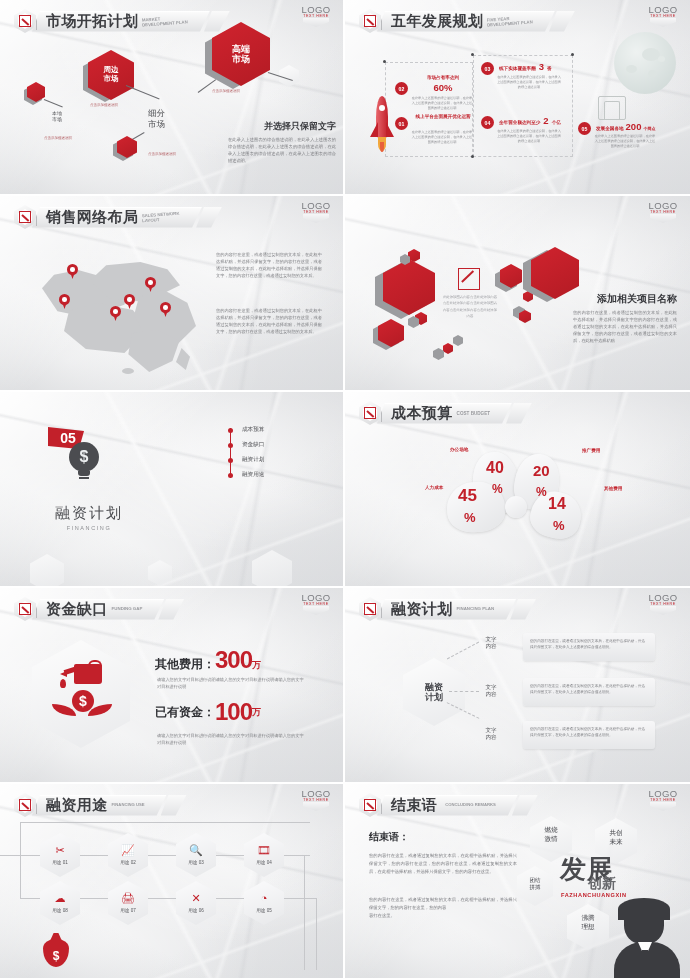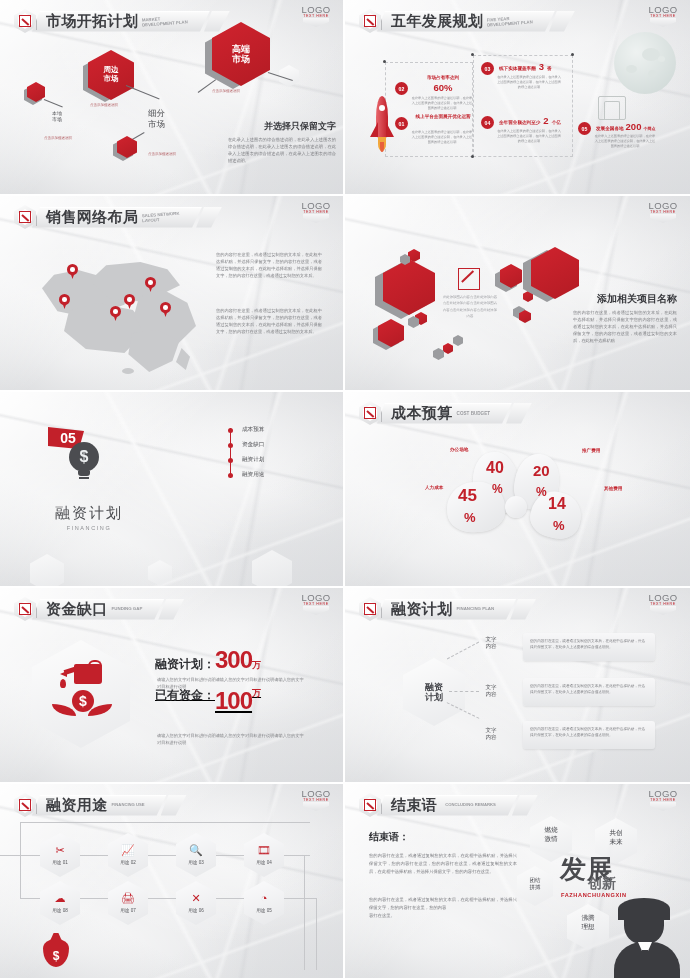--- a/index.html
+++ b/index.html
@@ -502,27 +502,27 @@
         <div style="position:absolute;left:36px;top:0px;width:14px;height:9px;border:2.4px solid #c2202a;border-bottom:none;border-radius:6px 6px 0 0;"></div>
         <div style="position:absolute;left:8px;top:19px;width:6px;height:9px;background:#c2202a;border-radius:50% 50% 50% 50%/60% 60% 40% 40%;"></div>
         <div style="position:absolute;left:20px;top:30px;width:22px;height:22px;border-radius:50%;background:#c2202a;"></div>
         <div style="position:absolute;left:20px;top:30px;width:22px;height:22px;color:#fff;font-size:14px;font-weight:bold;
              display:flex;align-items:center;justify-content:center;">$</div>
         <div style="position:absolute;left:0px;top:44px;width:24px;height:12px;background:#c2202a;border-radius:0 100% 0 100%;"></div>
         <div style="position:absolute;left:36px;top:44px;width:24px;height:12px;background:#c2202a;border-radius:100% 0 100% 0;"></div>
       </div>
 
       <div style="position:absolute;left:155px;top:58px;display:flex;align-items:baseline;">
-        <span class="bigcn">融资计划：</span>
+        <span class="bigcn">其他费用：</span>
         <span class="bignum">300</span>
         <span class="wan">万</span>
       </div>
       <div style="position:absolute;left:157px;top:88px;width:148px;font-size:4.2px;color:#7e7f83;line-height:1.75;">请输入您的文字对目标进行说明请输入您的文字对目标进行说明请输入您的文字对目标进行说明</div>
 
-      <div style="position:absolute;left:155px;top:99px;display:flex;align-items:flex-start;text-decoration:underline;">
+      <div style="position:absolute;left:155px;top:110px;display:flex;align-items:center;">
         <span class="bigcn">已有资金：</span>
         <span class="bignum">100</span>
         <span class="wan">万</span>
       </div>
       <div style="position:absolute;left:157px;top:144px;width:148px;font-size:4.2px;color:#7e7f83;line-height:1.75;">请输入您的文字对目标进行说明请输入您的文字对目标进行说明请输入您的文字对目标进行说明</div>
     </div>
   </div>
 
   <div class="slide">
     <div class="poly"></div>

